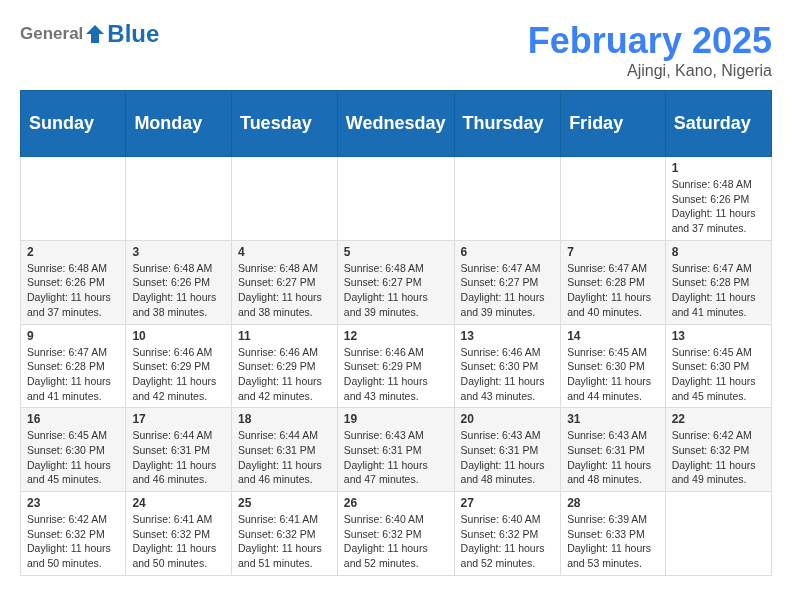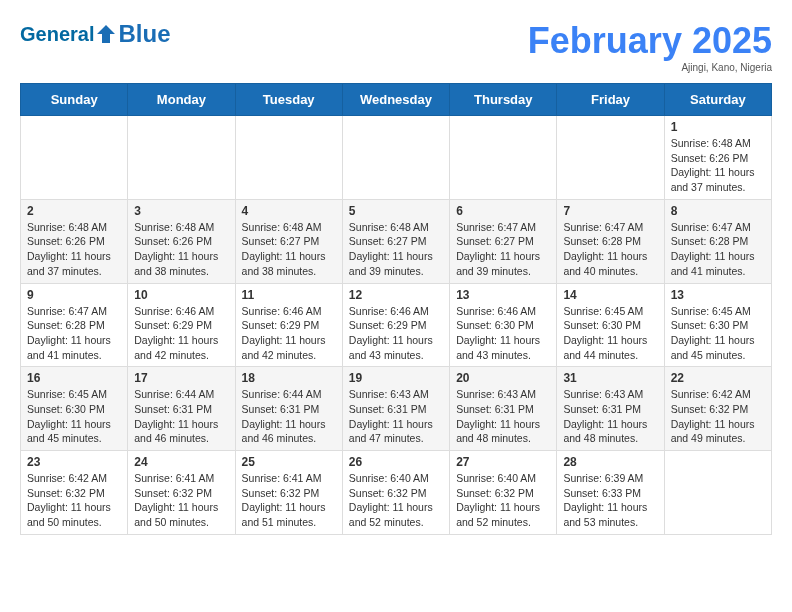--- a/index.html
+++ b/index.html
@@ -22,34 +22,34 @@
     }
     .title-block {
       text-align: right;
     }
     .month-title {
       font-size: 36px;
       font-weight: bold;
       color: #3b82f6;
     }
     .location {
-      font-size: 10px;
+      font-size: 16px;
       color: #555;
     }
     .calendar {
       width: 100%;
       border-collapse: collapse;
       border: 1px solid #ccc;
     }
     .calendar th {
       background-color: #1a6db5;
       color: #fff;
-      text-align: center;
-      padding: 8px 8px;
-      font-size: 13px;
+      text-align: left;
+      padding: 22px 8px;
+      font-size: 18px;
       border: 1px solid #1560a0;
     }
     .calendar td {
       vertical-align: top;
       padding: 4px 6px;
       border: 1px solid #ddd;
       width: calc(100% / 7);
       min-height: 80px;
       font-size: 11px;
       color: #333;
@@ -71,21 +71,21 @@
     .empty-cell {
       background: #fff;
     }
   </style>
 </head>
 <body>
 
 <div class="header">
   <div class="logo">
     <div style="display:flex;align-items:center;">
-      <span style="font-size:20px;font-weight:bold;color:#0369a1;">General</span>
+      <span style="font-size:17px;font-weight:bold;color:#737373;">General</span>
       <svg width="22" height="22" viewBox="0 0 22 22" style="margin:0 1px;">
         <polygon points="11,2 20,11 15,11 15,20 7,20 7,11 2,11" fill="#1a6db5"></polygon>
       </svg>
     </div>
     <div>
       <span style="font-size:24px;font-weight:bold;color:#1a6db5;">Blue</span>
     </div>
   </div>
   <div class="title-block">
     <div class="month-title">February 2025</div>

